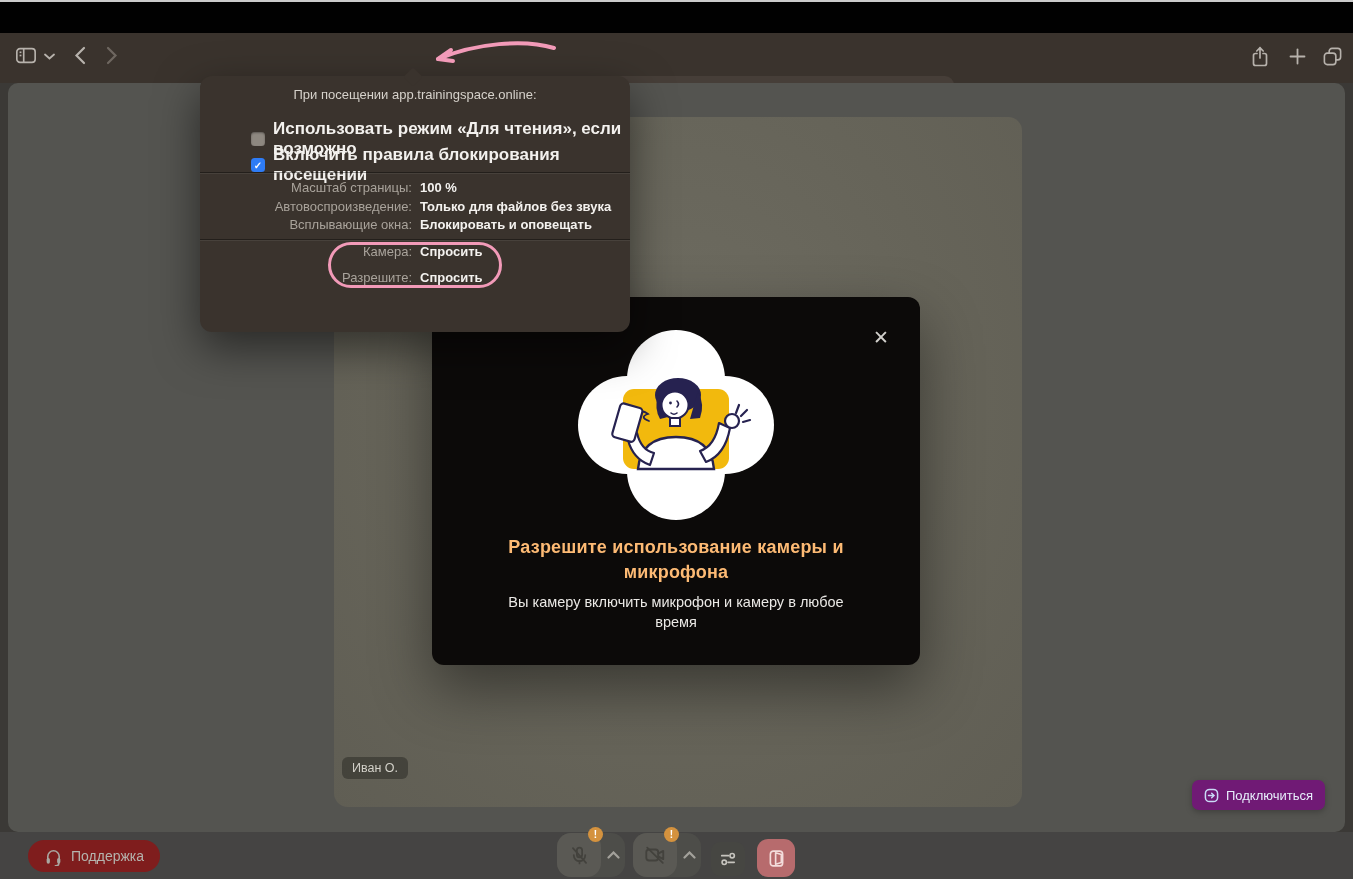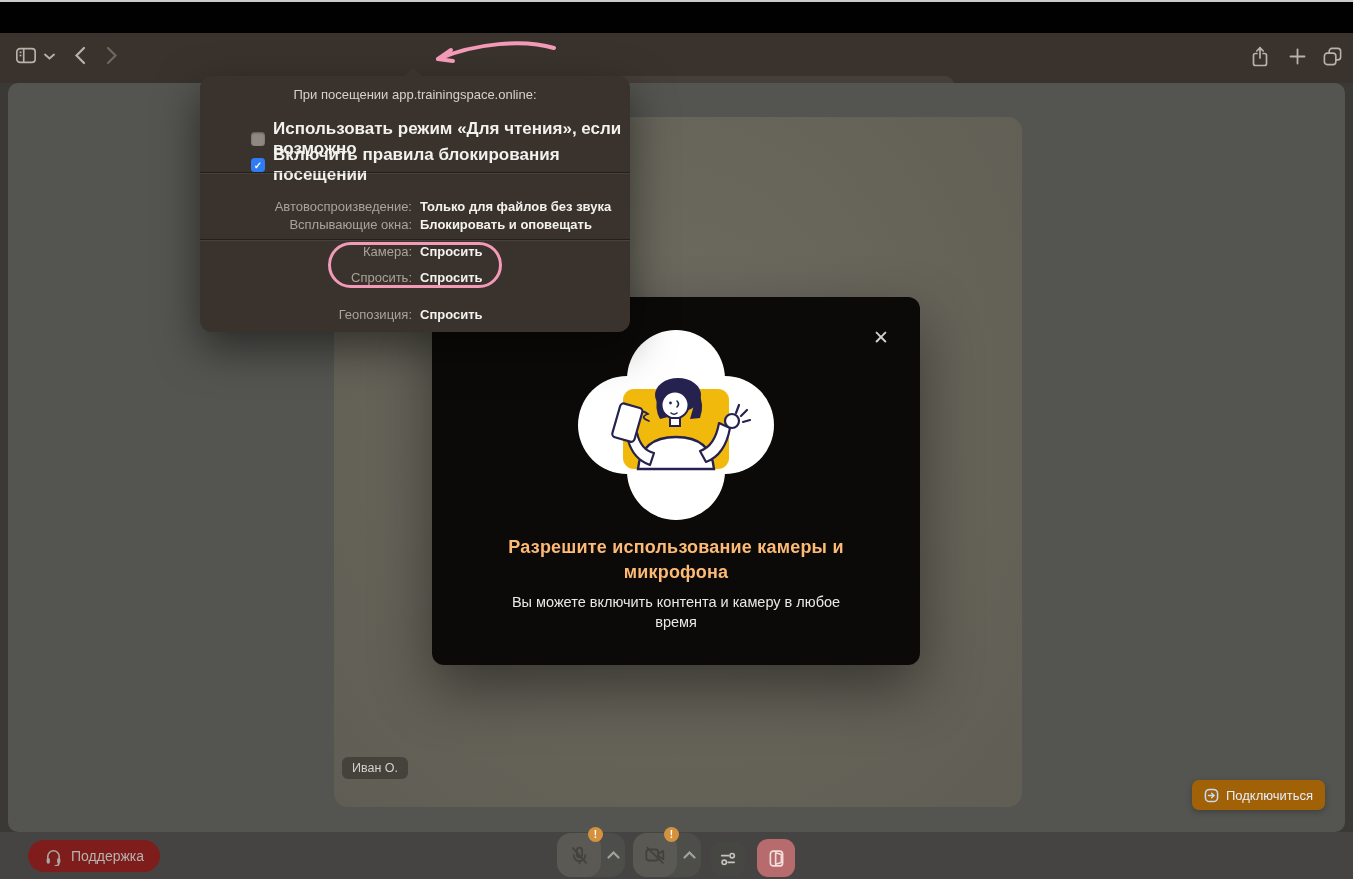--- a/index.html
+++ b/index.html
@@ -49,21 +49,21 @@
     background:radial-gradient(ellipse at 50% 40%, #6e6c61 0%, #666459 55%, #605e54 100%);
   }
   .participant-badge {
     position:absolute; left:8px; bottom:28px; padding:4px 10px; border-radius:6px;
     background:rgba(33,33,29,.45); color:#d3d1c9; font-size:12.5px;
   }
 
   
   .connect-btn {
     left:1192px; top:780px; width:133px; height:30px; border-radius:7px;
-    background:#a16207; display:flex; align-items:center; justify-content:center; gap:7px;
+    background:#701a75; display:flex; align-items:center; justify-content:center; gap:7px;
     box-shadow:0 2px 6px rgba(0,0,0,.25); cursor:pointer;
   }
   .connect-btn span { color:#e7effc; font-size:13px; }
   .connect-btn svg { color:#c9daf6; display:block; }
 
   
   .modal {
     left:432px; top:297px; width:488px; height:368px; border-radius:12px;
     background:#0c0a09; box-shadow:0 24px 60px rgba(0,0,0,.45);
   }
@@ -255,54 +255,54 @@
       <path d="M96 89 h10 v8 h-10 z" fill="#ffffff" stroke="#262250" stroke-width="2"></path>
       <path d="M64 140 q3 -32 38 -32 q35 0 38 32 z" fill="#ffffff" stroke="#262250" stroke-width="2.4"></path>
       <path d="M126 122 q15 -5 19 -28 l11 5 q-5 27 -24 34 z" fill="#ffffff" stroke="#262250" stroke-width="2.2" stroke-linejoin="round"></path>
       <circle cx="158" cy="92" r="7" fill="#ffffff" stroke="#262250" stroke-width="2.2"></circle>
       <path d="M162 84 l3 -8 M167 87 l6 -6 M169 93 l7 -2" fill="none" stroke="#262250" stroke-width="2.2" stroke-linecap="round"></path>
       <path d="M80 124 q-13 -3 -17 -20 l-9 7 q5 19 22 25 z" fill="#ffffff" stroke="#262250" stroke-width="2.2" stroke-linejoin="round"></path>
       <rect x="42" y="76" width="23" height="35" rx="3.5" transform="rotate(16 53 93)" fill="#ffffff" stroke="#262250" stroke-width="2.2"></rect>
     </svg>
 
     <div class="modal-title">Разрешите использование камеры и микрофона</div>
-    <div class="modal-sub">Вы можете включить контента и камеру в любое время</div>
+    <div class="modal-sub">Вы камеру включить микрофон и камеру в любое время</div>
   </div>
 
   <div class="abs popover">
     <div class="pop-title">При посещении app.trainingspace.online:</div>
 
     <div class="chk-row" style="top:43px;">
       <div class="checkbox off"></div>
       <span class="lbl">Использовать режим «Для чтения», если возможно</span>
     </div>
     <div class="chk-row" style="top:69px;">
       <div class="checkbox on">✓</div>
       <span class="lbl">Включить правила блокирования посещении</span>
     </div>
 
     <div class="pop-divider" style="top:96px;"></div>
 
+    <div class="kv-row" style="top:104px;">
+      <span class="k">Масштаб страницы:</span><span class="v">100 %</span>
+    </div>
     <div class="kv-row" style="top:123px;">
       <span class="k">Автовоспроизведение:</span><span class="v">Только для файлов без звука</span>
     </div>
     <div class="kv-row" style="top:141px;">
       <span class="k">Всплывающие окна:</span><span class="v">Блокировать и оповещать</span>
     </div>
 
     <div class="pop-divider" style="top:163px;"></div>
 
     <div class="kv-row" style="top:168px;">
       <span class="k">Камера:</span><span class="v">Спросить</span>
     </div>
     <div class="kv-row" style="top:194px;">
-      <span class="k">Спросить:</span><span class="v">Спросить</span>
-    </div>
-    <div class="kv-row" style="top:231px;">
-      <span class="k">Геопозиция:</span><span class="v">Спросить</span>
+      <span class="k">Разрешите:</span><span class="v">Спросить</span>
     </div>
 
     <div class="pink-ring"></div>
   </div>
 
   <svg class="pink-arrow" viewBox="0 0 130 28">
     <path d="M126 8 C 96 -1, 48 3, 10 19" fill="none" stroke="#f29ab8" stroke-width="4" stroke-linecap="round"></path>
     <path d="M10 19 L 23 10 M10 19 L 25 21" fill="none" stroke="#f29ab8" stroke-width="4" stroke-linecap="round"></path>
   </svg>
 

